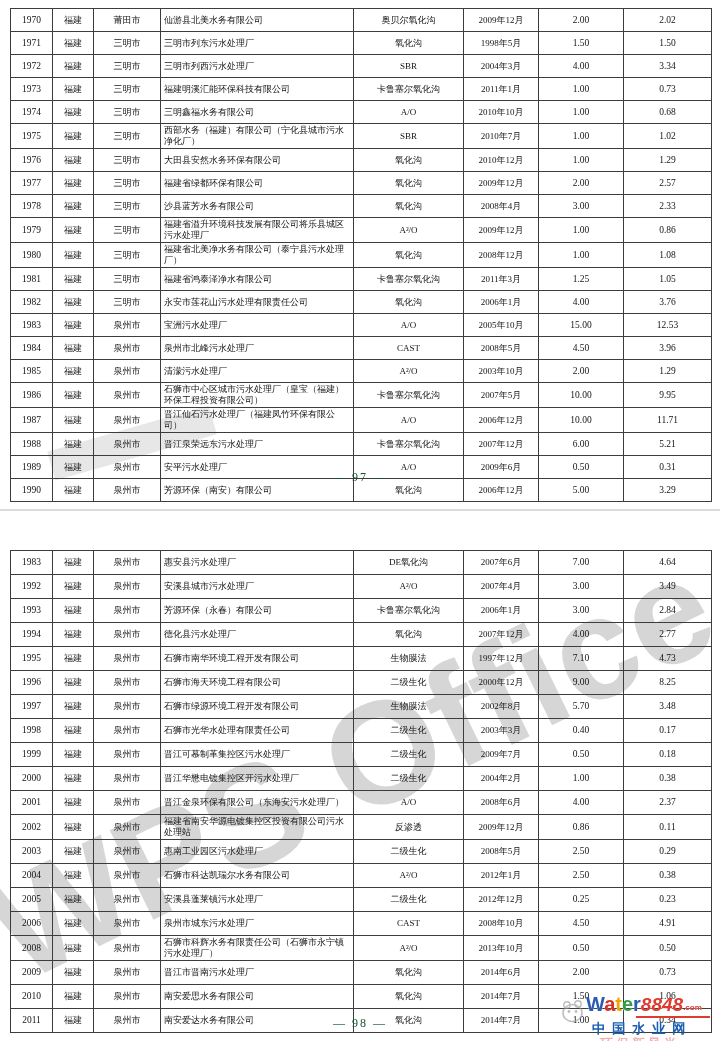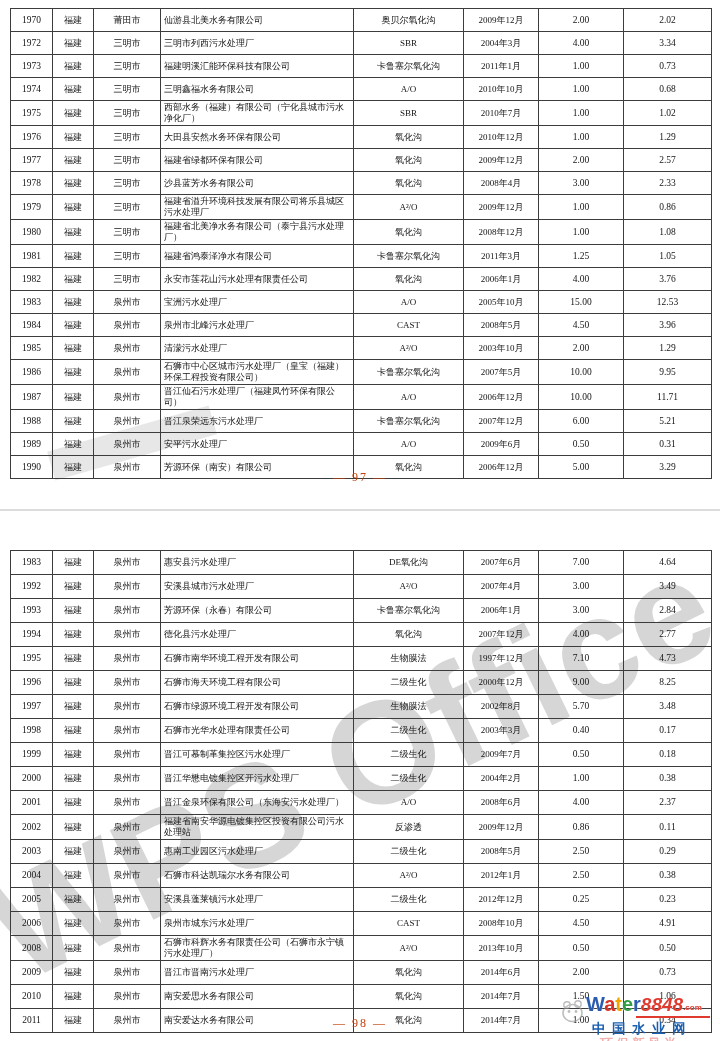--- a/index.html
+++ b/index.html
@@ -24,21 +24,21 @@
     text-align:center;vertical-align:middle;height:20px;word-break:break-all;
     background:transparent;
   }
   #page2 td{height:21px;}
   td.name{text-align:left;}
   td.num,td.no{font-size:9.5px;}
   td.date{white-space:nowrap;font-size:9px;}
 
   .footer{
     position:absolute;left:0;width:720px;text-align:center;font-size:12px;
-    letter-spacing:2px;color:#c2410c;z-index:2;
+    letter-spacing:2px;color:#14532d;z-index:2;
   }
   #page1 .footer{top:470px;}
   #page2 .footer{top:505px;}
 
   .wm{
     position:absolute;left:0;top:345px;z-index:1;white-space:nowrap;
     font-family:"Liberation Sans","DejaVu Sans",sans-serif;font-weight:bold;
     font-size:145px;color:rgba(120,120,120,0.30);
     transform:rotate(-26deg);transform-origin:0 50%;pointer-events:none;
   }
@@ -86,20 +86,30 @@
     <tbody>
         <tr>
           <td class="no">1970</td>
           <td class="province">福建</td>
           <td class="city">莆田市</td>
           <td class="name">仙游县北美水务有限公司</td>
           <td class="process">奥贝尔氧化沟</td>
           <td class="date">2009年12月</td>
           <td class="num">2.00</td>
           <td class="num">2.02</td>
+        </tr>
+        <tr>
+          <td class="no">1971</td>
+          <td class="province">福建</td>
+          <td class="city">三明市</td>
+          <td class="name">三明市列东污水处理厂</td>
+          <td class="process">氧化沟</td>
+          <td class="date">1998年5月</td>
+          <td class="num">1.50</td>
+          <td class="num">1.50</td>
         </tr>
         <tr>
           <td class="no">1972</td>
           <td class="province">福建</td>
           <td class="city">三明市</td>
           <td class="name">三明市列西污水处理厂</td>
           <td class="process">SBR</td>
           <td class="date">2004年3月</td>
           <td class="num">4.00</td>
           <td class="num">3.34</td>

